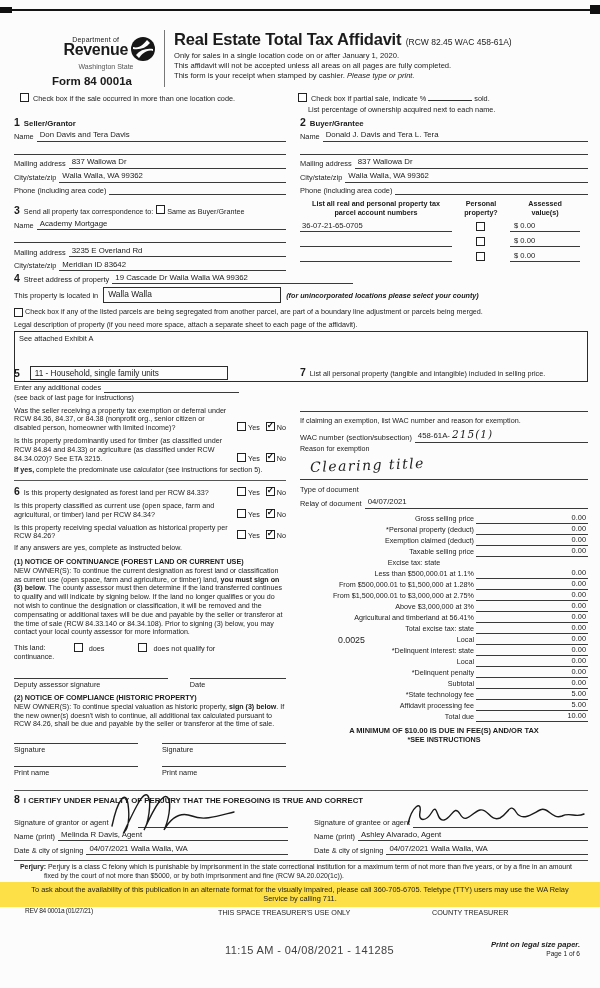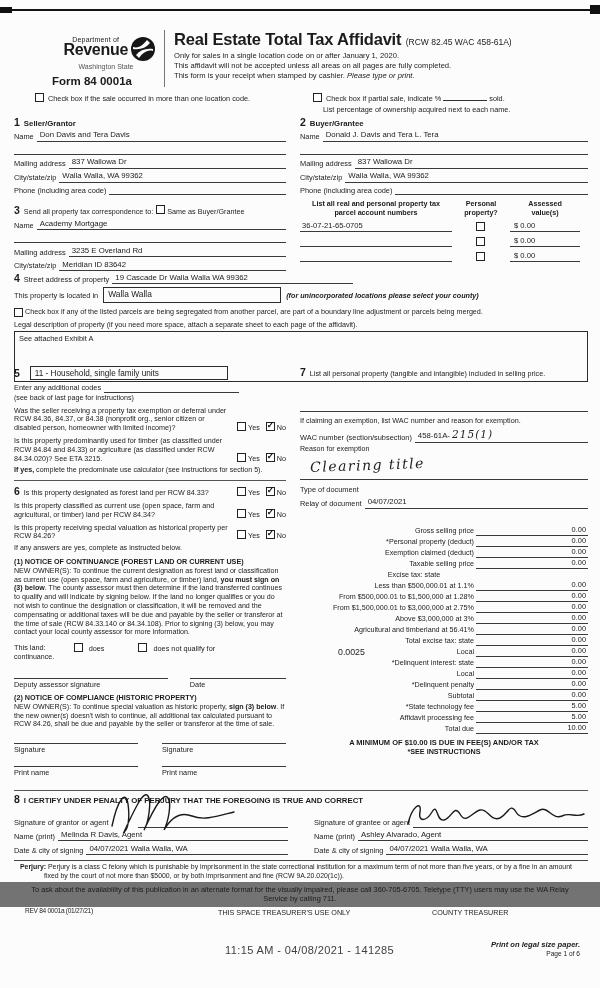--- a/index.html
+++ b/index.html
@@ -19,21 +19,21 @@
   .rev{font-size:16px;font-weight:bold;letter-spacing:-.3px;line-height:.9;}
   .wast{font-size:7px;color:#555;margin-top:1px;text-align:center;padding-left:28px;}
   .formno{font-size:11.5px;font-weight:bold;margin-top:5px;text-align:center;}
   .hdr-right{flex:1;border-left:1.5px solid #777;padding-left:9px;margin-left:8px;}
   .title{font-size:16.5px;font-weight:bold;letter-spacing:-.2px;}
   .title small{font-size:8.5px;font-weight:normal;letter-spacing:0;}
   .sub{font-size:7.6px;line-height:1.32;margin-top:2px;}
   .sub i{font-style:italic;}
 
   
-  .cbrow{position:absolute;top:93px;left:35px;right:12px;display:flex;font-size:7.3px;}
+  .cbrow{position:absolute;top:93px;left:20px;right:12px;display:flex;font-size:7.3px;}
   .cbrow .c1{width:278px;flex:none;}
   .cbrow .c2{flex:1;}
   .pct-line{display:inline-block;width:44px;border-bottom:1px solid #333;height:7px;}
   .cb{display:inline-block;width:7px;height:7px;border:1px solid #222;background:#fff;
       vertical-align:-1px;margin-right:2px;position:relative;flex:none;}
   .cb.checked::after{content:"\2713";position:absolute;top:-3px;left:0;font-size:9px;font-weight:bold;color:#111;}
   .note2{display:block;margin:2px 0 0 10px;}
 
   
   .frow{display:flex;align-items:flex-end;font-size:7.4px;margin-top:3.4px;line-height:1.15;}
@@ -95,21 +95,21 @@
   .owner-sigs>div{flex:1;border-top:1px solid #3a3a3a;padding-top:1px;}
   .owner-sigs.second{margin-top:12px;}
 
   
   .s7-blank{height:30px;border-bottom:1px solid #3a3a3a;margin-top:2px;}
   .exnote{font-size:7.2px;margin-top:4px;}
   .hand{font-family:"DejaVu Serif",serif;font-style:italic;color:#222;}
   .wac-hand{font-size:10.5px;letter-spacing:1px;}
   .reason-hand{font-size:14px;letter-spacing:1.5px;transform:rotate(-2deg);display:inline-block;margin:4px 0 0 10px;}
   .reason-zone{border-bottom:1px solid #3a3a3a;height:26px;}
-  .fees{margin-top:16px;}
+  .fees{margin-top:4px;}
   .fee-row{display:flex;align-items:flex-end;height:11px;font-size:7.2px;}
   .fee-sp{flex:1 1 0;display:flex;}
   .fee-prefix{font-size:8.8px;padding-left:38px;align-self:flex-end;}
   .fee-label{flex:0 0 auto;padding-bottom:.5px;}
   .fee-line{flex:0 1 66px;border-bottom:1px solid #3a3a3a;margin-left:2px;}
   .fee-val{flex:0 0 44px;text-align:right;border-bottom:1px solid #3a3a3a;padding:0 2px .5px 0;font-size:7.4px;}
   .fee-head{justify-content:center;}
   .fee-head .fee-label{padding-right:60px;}
   .minline{font-weight:bold;font-size:7.5px;text-align:center;margin-top:4px;}
   .seeline{font-weight:bold;font-size:7.2px;text-align:center;}
@@ -118,21 +118,21 @@
   .sec8{position:absolute;top:790px;left:14px;right:12px;border-top:1px solid #555;padding-top:2px;}
   .cert{display:flex;align-items:baseline;}
   .cert .t{font-size:7.8px;font-weight:bold;}
   .s8cols{display:flex;gap:26px;margin-top:3px;}
   .s8cols>div{flex:1;position:relative;}
   .sig-svg{position:absolute;pointer-events:none;}
 
   
   .perjury{position:absolute;top:860px;left:14px;right:12px;font-size:6.9px;line-height:1.25;
            padding-left:30px;text-indent:-24px;border-top:1px solid #444;padding-top:2px;}
-  .access{position:absolute;top:882px;left:0;right:0;background:#737373;font-size:7.4px;
+  .access{position:absolute;top:882px;left:0;right:0;background:#fde047;font-size:7.4px;
           line-height:1.25;text-align:center;padding:3px 30px;box-sizing:border-box;}
   .footrow{position:absolute;top:908px;left:0;right:0;font-size:6.8px;}
   .footrow .rev{position:absolute;left:25px;font-size:6.6px;font-weight:normal;}
   .footrow .tre{position:absolute;left:218px;font-size:7.2px;}
   .footrow .cty{position:absolute;left:432px;font-size:7.2px;}
   .stamp{position:absolute;top:944px;left:225px;font-size:11px;color:#3f3f3f;letter-spacing:.4px;}
   .printnote{position:absolute;top:940px;right:20px;text-align:right;}
   .printnote .p1{font-size:7.6px;font-weight:bold;font-style:italic;}
   .printnote .p2{font-size:6.6px;margin-top:1px;}
 </style>

